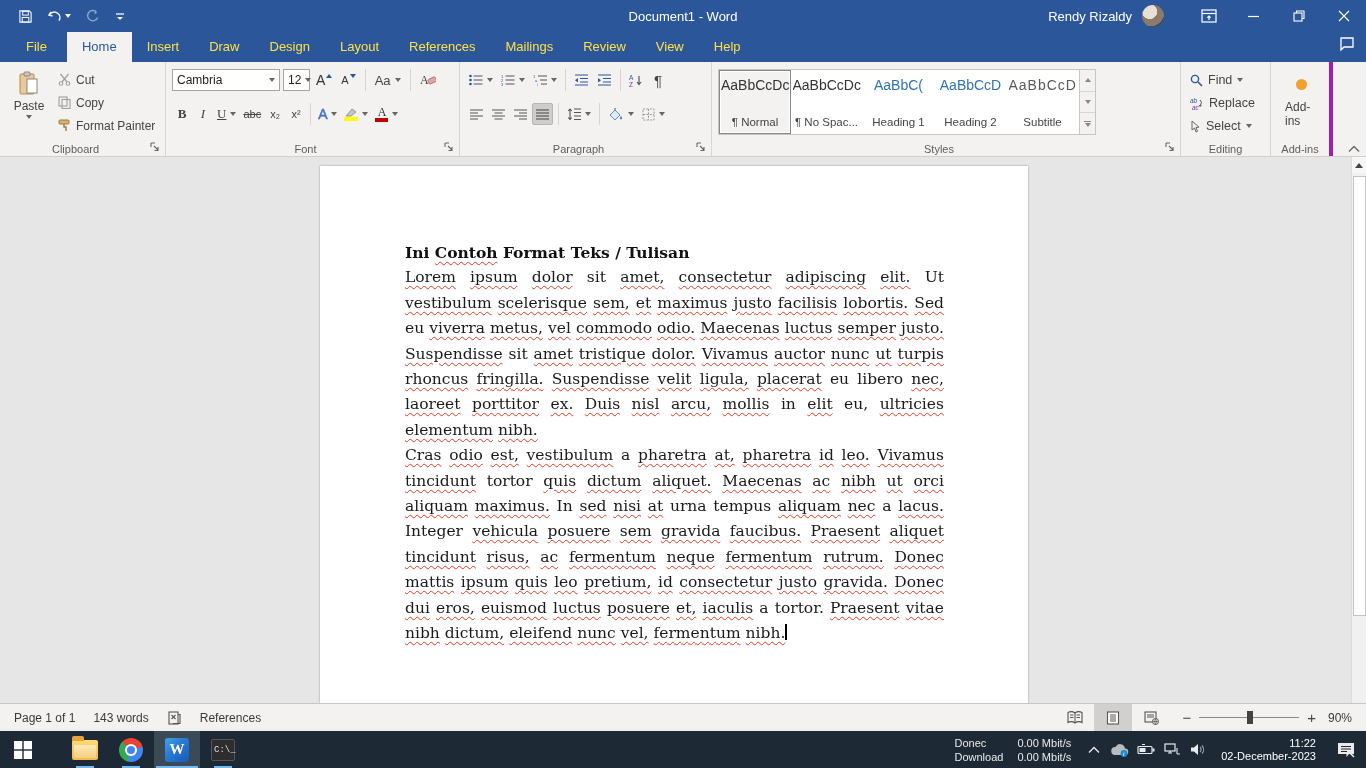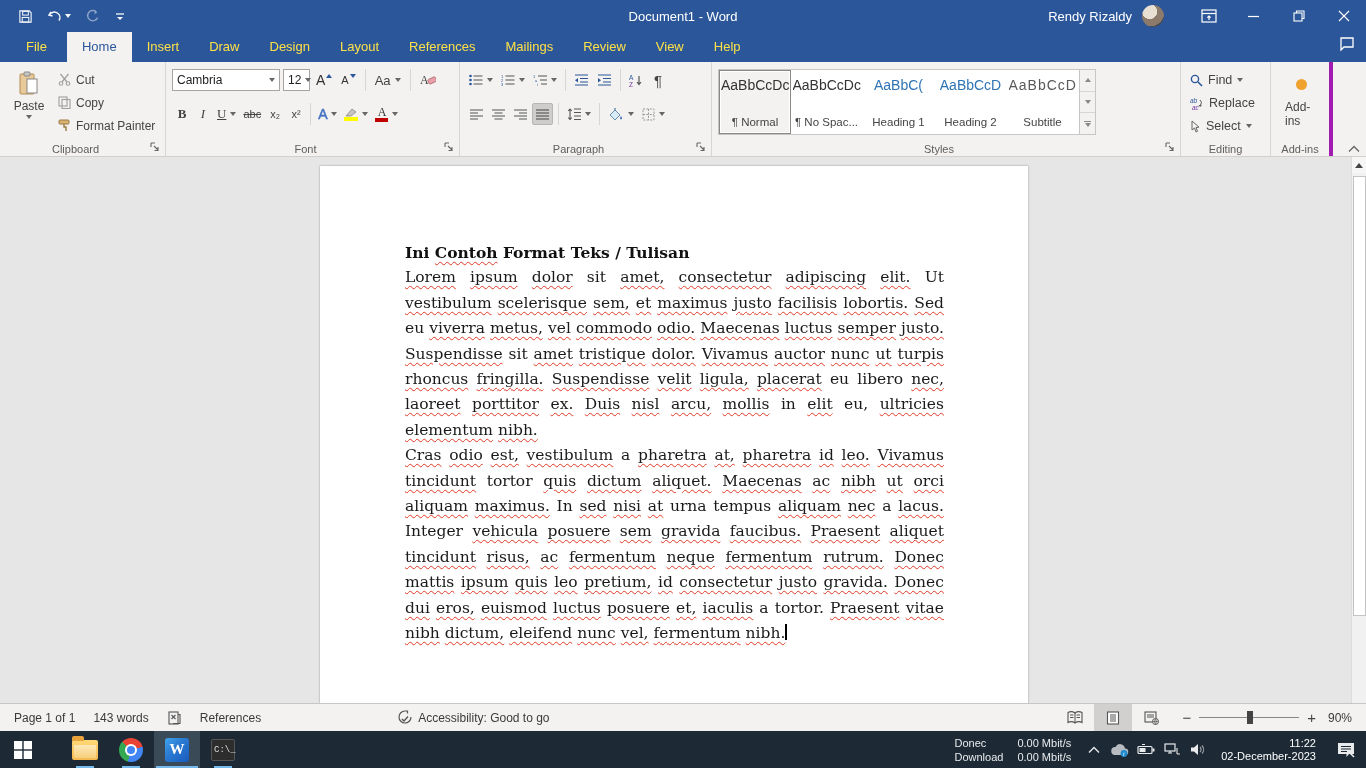--- a/index.html
+++ b/index.html
@@ -542,28 +542,20 @@
   <span class="sb-item" style="padding-left:14px">Page 1 of 1</span>
   <span class="sb-item">143 words</span>
   <span class="sb-item">
     <svg width="15" height="14" viewBox="0 0 15 14">
         <rect x="2" y="1" width="9" height="12" fill="none" stroke="#555" stroke-width="1.1"></rect>
         <path d="M11 3.5 h2 v9 h-7" fill="none" stroke="#555" stroke-width="1.1"></path>
         <path d="M4.5 4 L8.5 8 M8.5 4 L4.5 8" stroke="#555" stroke-width="1.1"></path>
       </svg>
   </span>
   <span class="sb-item">References</span>
-  <span class="sb-item" style="margin-left:118px">
-    <svg width="16" height="15" viewBox="0 0 16 15">
-        <path d="M8 1 A6 6 0 1 0 14 7" fill="none" stroke="#555" stroke-width="1.2"></path>
-        <path d="M8 1 L10.5 1 L10.5 3.5" fill="none" stroke="#555" stroke-width="1.2"></path>
-        <path d="M5 9 l2 2 L11 6.5" fill="none" stroke="#555" stroke-width="1.4"></path>
-      </svg>
-    <span>Accessibility: Good to go</span>
-  </span>
   <div class="sb-right">
     <span class="viewbtn">
       <svg width="16" height="13" viewBox="0 0 16 13">
           <path d="M8 2 C6 .5 3 .5 1 1.5 V11.5 C3 10.5 6 10.5 8 12 C10 10.5 13 10.5 15 11.5 V1.5 C13 .5 10 .5 8 2z" fill="none" stroke="#555" stroke-width="1.1"></path>
           <path d="M8 2 V12 M3 4 h3.5 M3 6.5 h3.5 M9.5 4 h3.5 M9.5 6.5 h3.5" stroke="#555" stroke-width="1"></path>
         </svg>
     </span>
     <span class="viewbtn active">
       <svg width="14" height="14" viewBox="0 0 14 14">
           <rect x="1.5" y="1" width="11" height="12" fill="#fff" stroke="#555" stroke-width="1.1"></rect>

